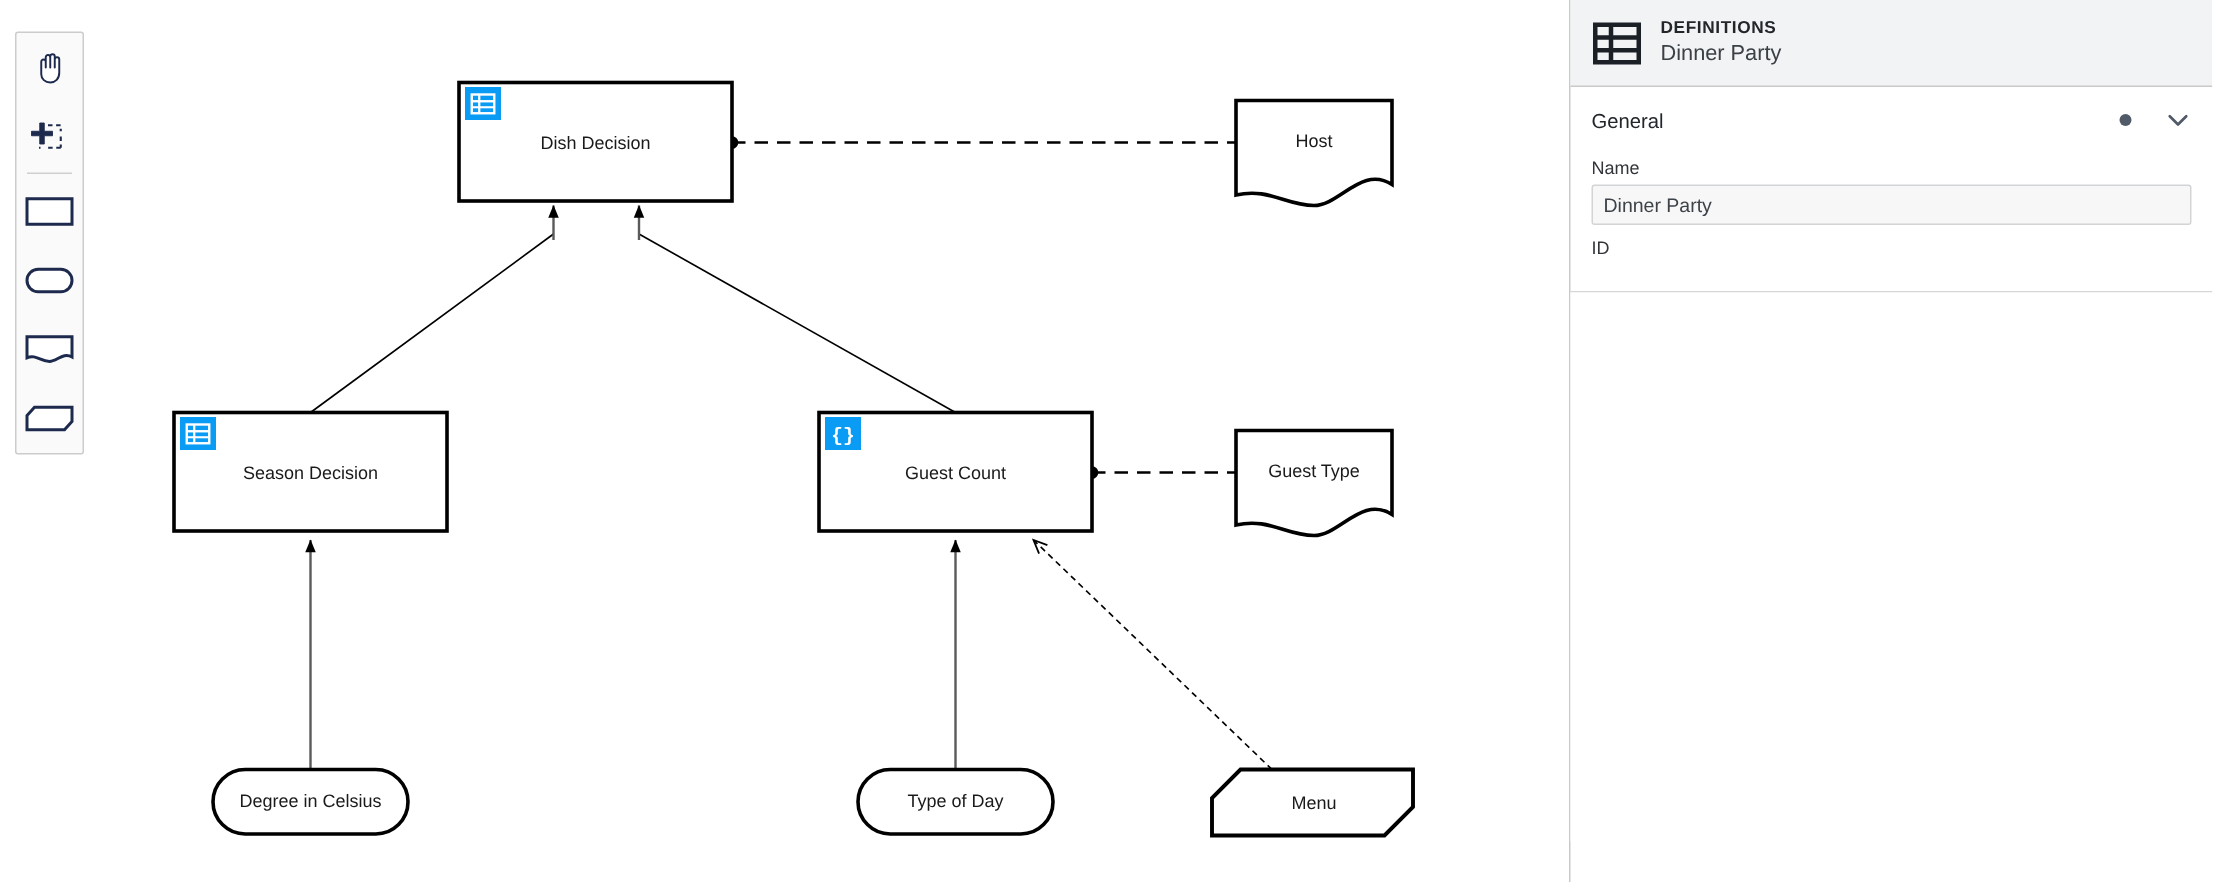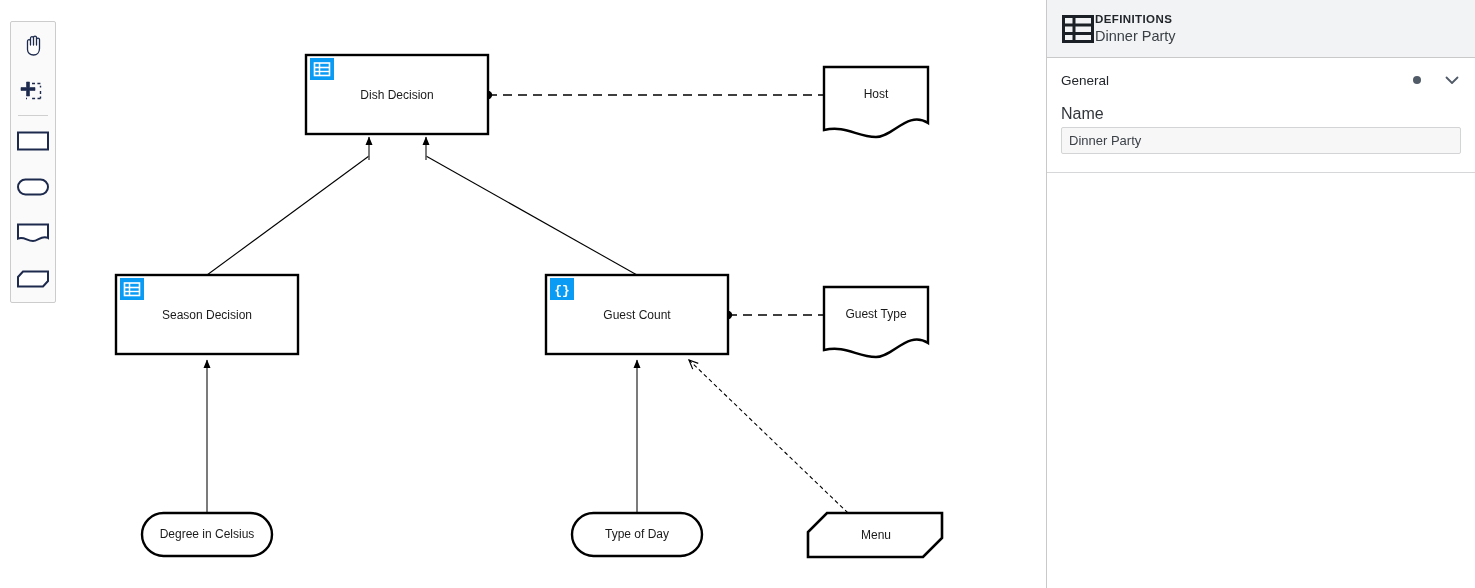--- a/index.html
+++ b/index.html
@@ -69,20 +69,21 @@
     top: 0;
     width: 429px;
     height: 588px;
     background: #ffffff;
     border-left: 1px solid #c9c9c9;
     box-sizing: border-box;
   }
   #props-header {
     display: flex;
     align-items: center;
+    gap: 12px;
     height: 58px;
     padding: 0 14px;
     background: #f2f3f4;
     border-bottom: 1px solid #c9c9c9;
     box-sizing: border-box;
   }
   .hdr-text { line-height: 1.25; }
   .hdr-kicker {
     font-size: 11.5px;
     font-weight: bold;
@@ -111,21 +112,21 @@
   }
   .dot-indicator {
     width: 8px;
     height: 8px;
     border-radius: 50%;
     background: #515a67;
     margin-right: 22px;
     cursor: pointer;
   }
   .field-label {
-    font-size: 16px;
+    font-size: 12px;
     color: #32363b;
     margin: 8px 0 4px 0;
   }
   .field-input {
     width: 100%;
     box-sizing: border-box;
     height: 27px;
     border: 1px solid #d2d4d6;
     background: #f7f7f8;
     border-radius: 2px;
@@ -313,18 +314,19 @@
         <div id="general-title">General</div>
         <div class="dot-indicator"></div>
         <svg width="18" height="18" viewBox="0 0 18 18">
           <path d="M3.5,6.5 L9,12 L14.5,6.5" fill="none" stroke="#515a67" stroke-width="1.8" stroke-linecap="round" stroke-linejoin="round"></path>
         </svg>
       </div>
 
       <div class="field-label">Name</div>
       <input class="field-input" type="text" value="Dinner Party" style="">
 
+      <div class="field-label">ID</div>
     </div>
 
     <div id="props-body"></div>
   </div>
 
 </div>
 
 </body></html>

